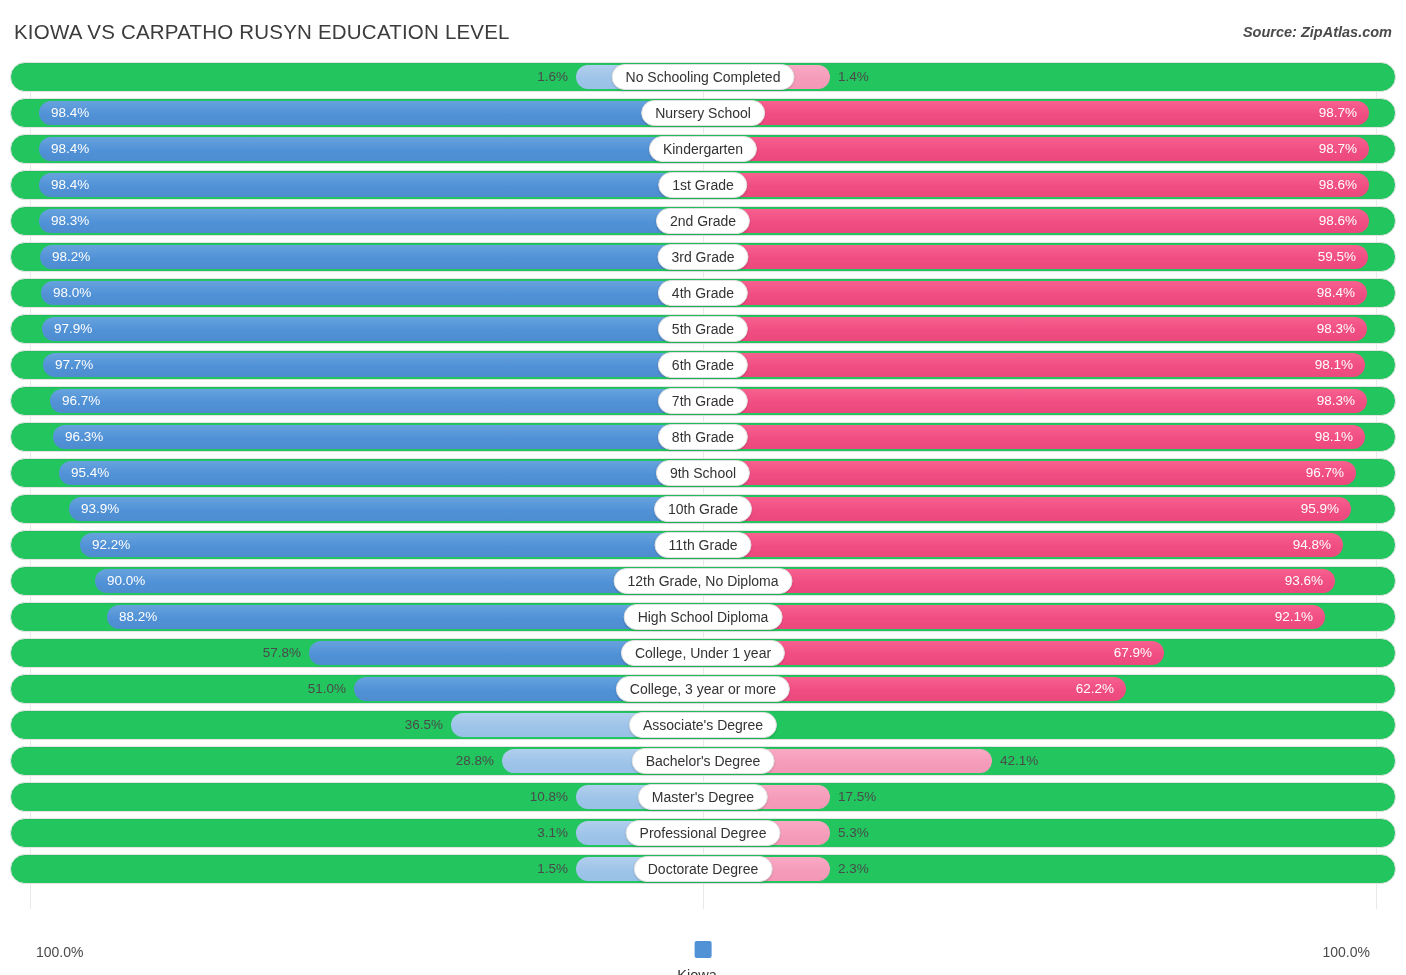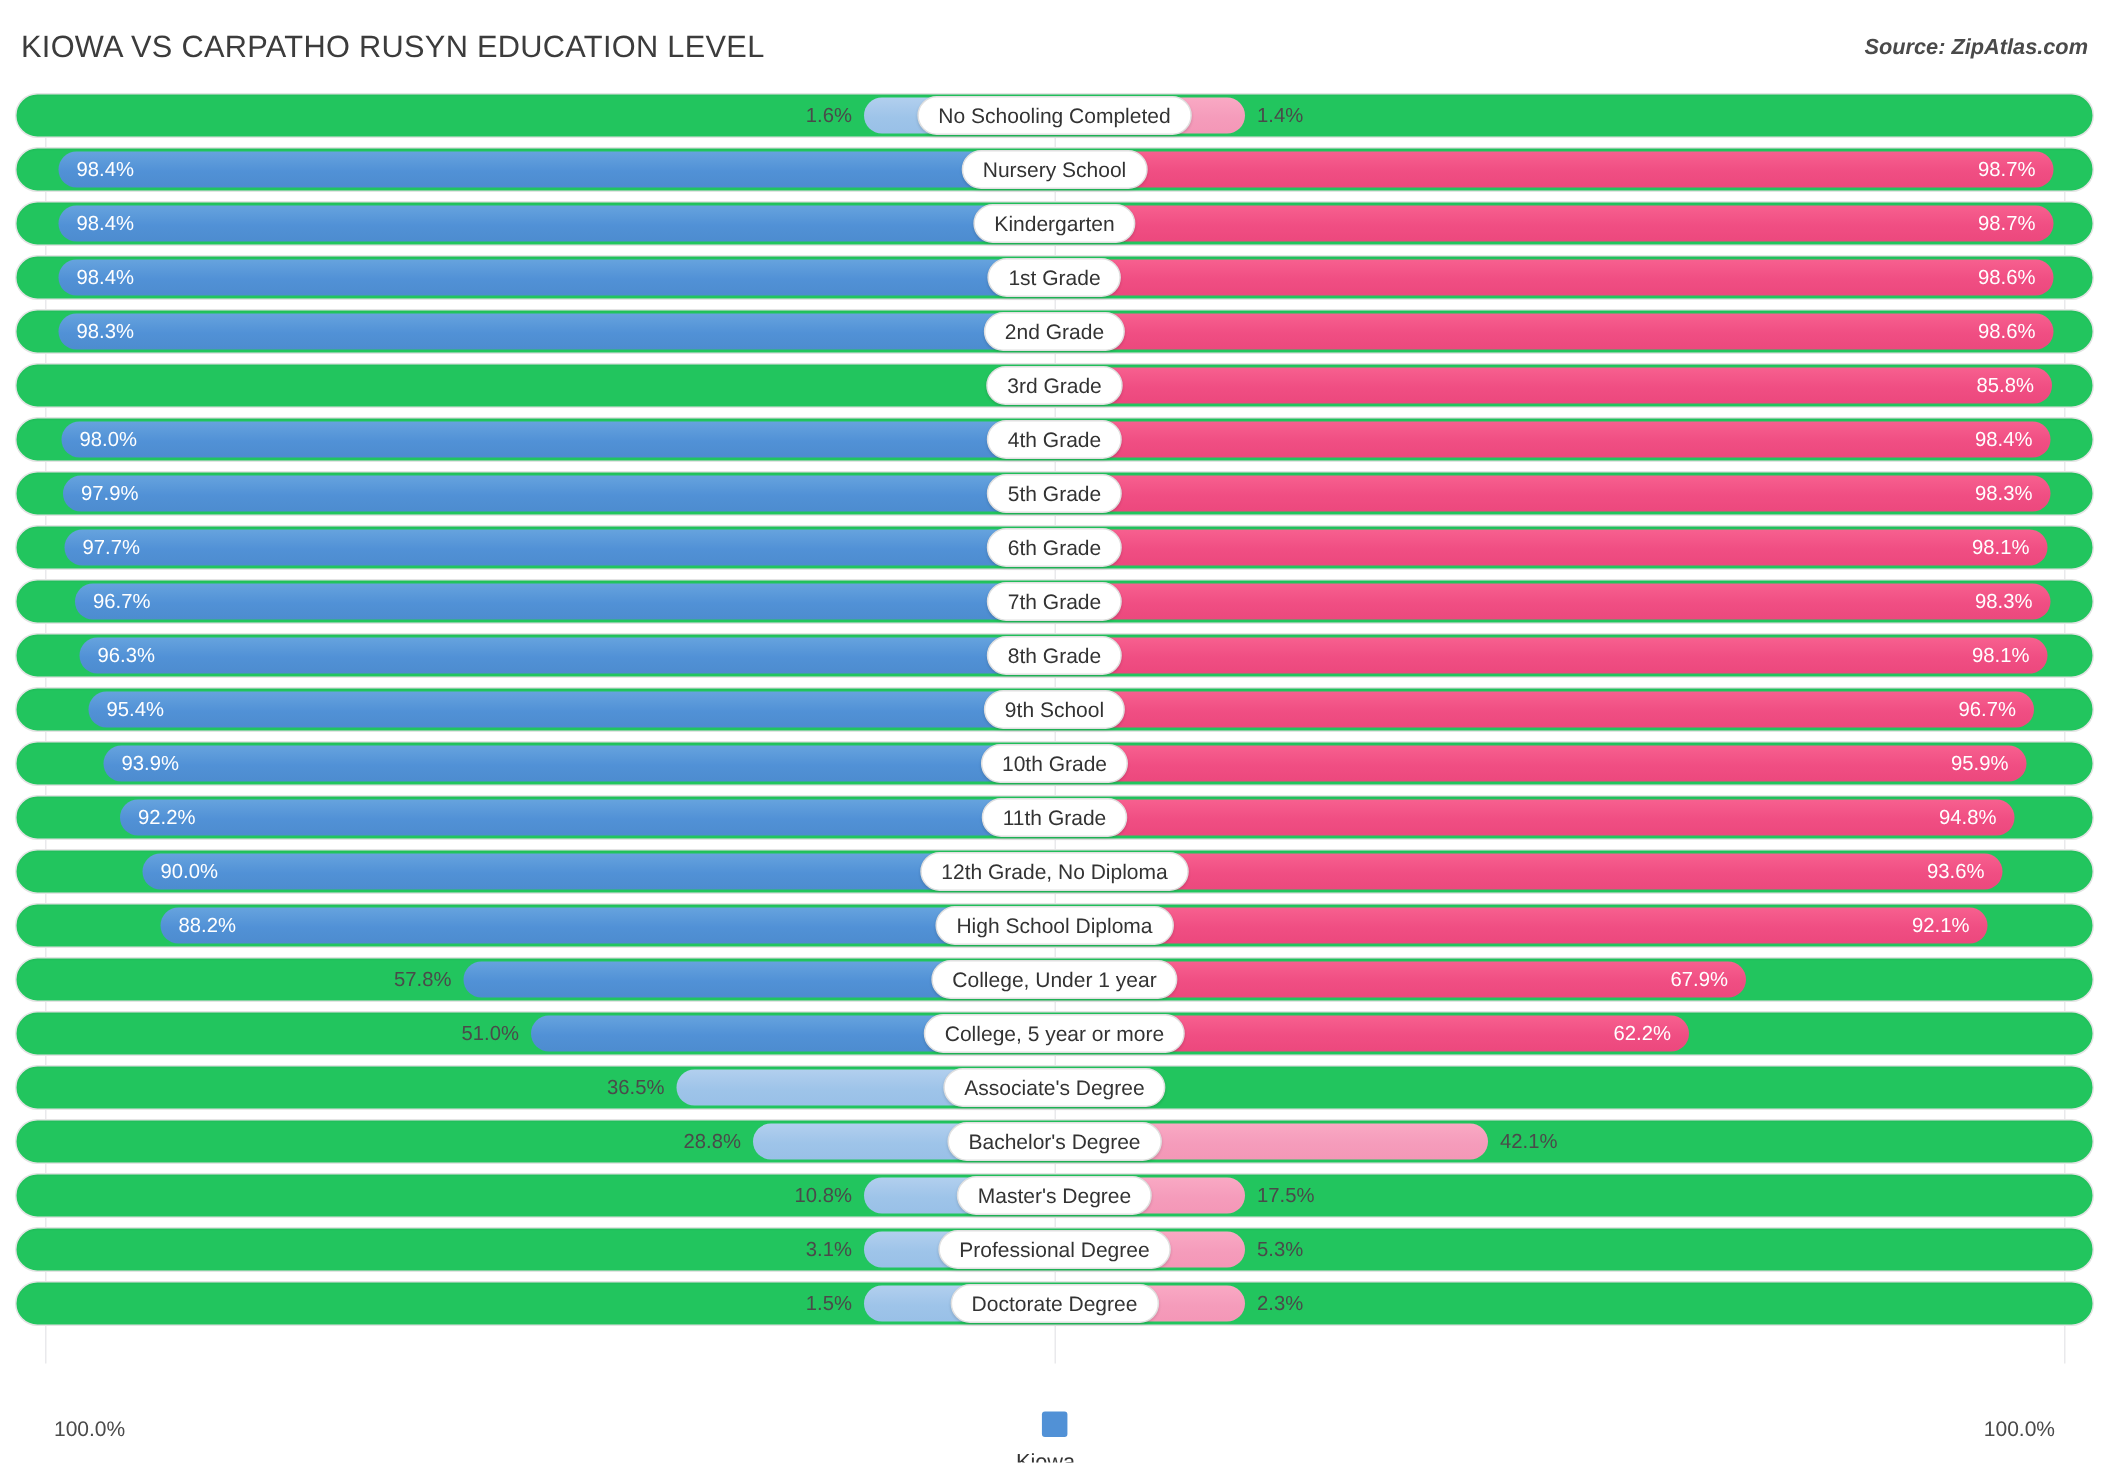--- a/index.html
+++ b/index.html
@@ -178,23 +178,28 @@
             </div>
           </div>
           <div class="half right">
             <div class="bar right r-strong" style="width:657px">
               <span class="val inside r-inside">98.6%</span>
             </div>
           </div>
           <div class="pill">2nd Grade</div>
         </div>
         <div class="row">
+          <div class="half left">
+            <div class="bar left l-strong" style="width:654px">
+              <span class="val inside l-inside">98.2%</span>
+            </div>
+          </div>
           <div class="half right">
             <div class="bar right r-strong" style="width:656px">
-              <span class="val inside r-inside">85.8%</span>
+              <span class="val inside r-inside">59.5%</span>
             </div>
           </div>
           <div class="pill">3rd Grade</div>
         </div>
         <div class="row">
           <div class="half left">
             <div class="bar left l-strong" style="width:653px">
               <span class="val inside l-inside">98.0%</span>
             </div>
           </div>
@@ -339,21 +344,21 @@
           <div class="half left">
             <div class="bar left l-strong" style="width:340px">
               <span class="val outside l-outside">51.0%</span>
             </div>
           </div>
           <div class="half right">
             <div class="bar right r-strong" style="width:414px">
               <span class="val inside r-inside">62.2%</span>
             </div>
           </div>
-          <div class="pill">College, 5 year or more</div>
+          <div class="pill">College, 3 year or more</div>
         </div>
         <div class="row">
           <div class="half left">
             <div class="bar left l-light" style="width:243px">
               <span class="val outside l-outside">36.5%</span>
             </div>
           </div>
           <div class="pill">Associate's Degree</div>
         </div>
         <div class="row">

